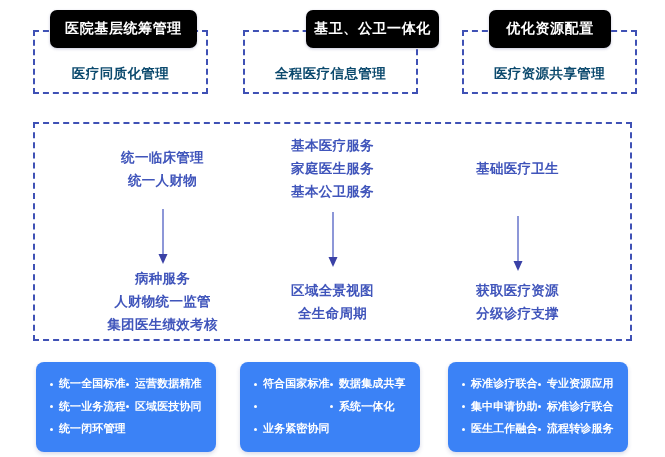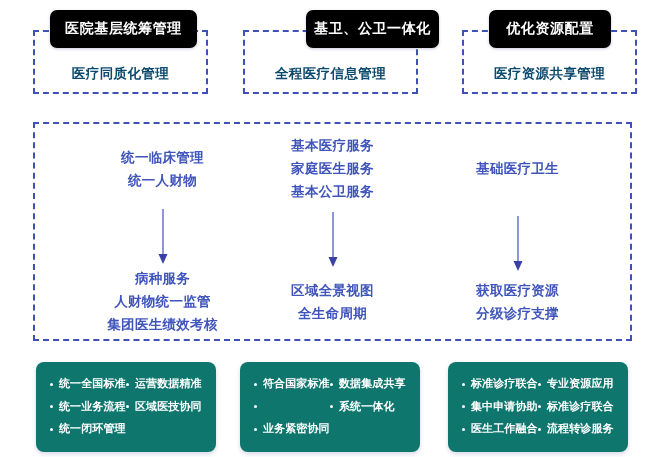--- a/index.html
+++ b/index.html
@@ -143,21 +143,21 @@
     position: absolute;
     left: 0;
     top: 362px;
     width: 665px;
     height: 95px;
   }
   .blue-panel {
     position: absolute;
     top: 0;
     height: 90px;
-    background: #0f766e;
+    background: #3b82f6;
     border-radius: 8px;
     box-shadow: 0 2px 4px rgba(40,45,120,0.18);
     box-sizing: border-box;
     padding: 11px 14px 0 14px;
   }
   .blue-panel.p1 { left: 36px;  width: 180px; }
   .blue-panel.p2 { left: 240px; width: 180px; }
   .blue-panel.p3 { left: 448px; width: 180px; }
 
   .bp-grid {

